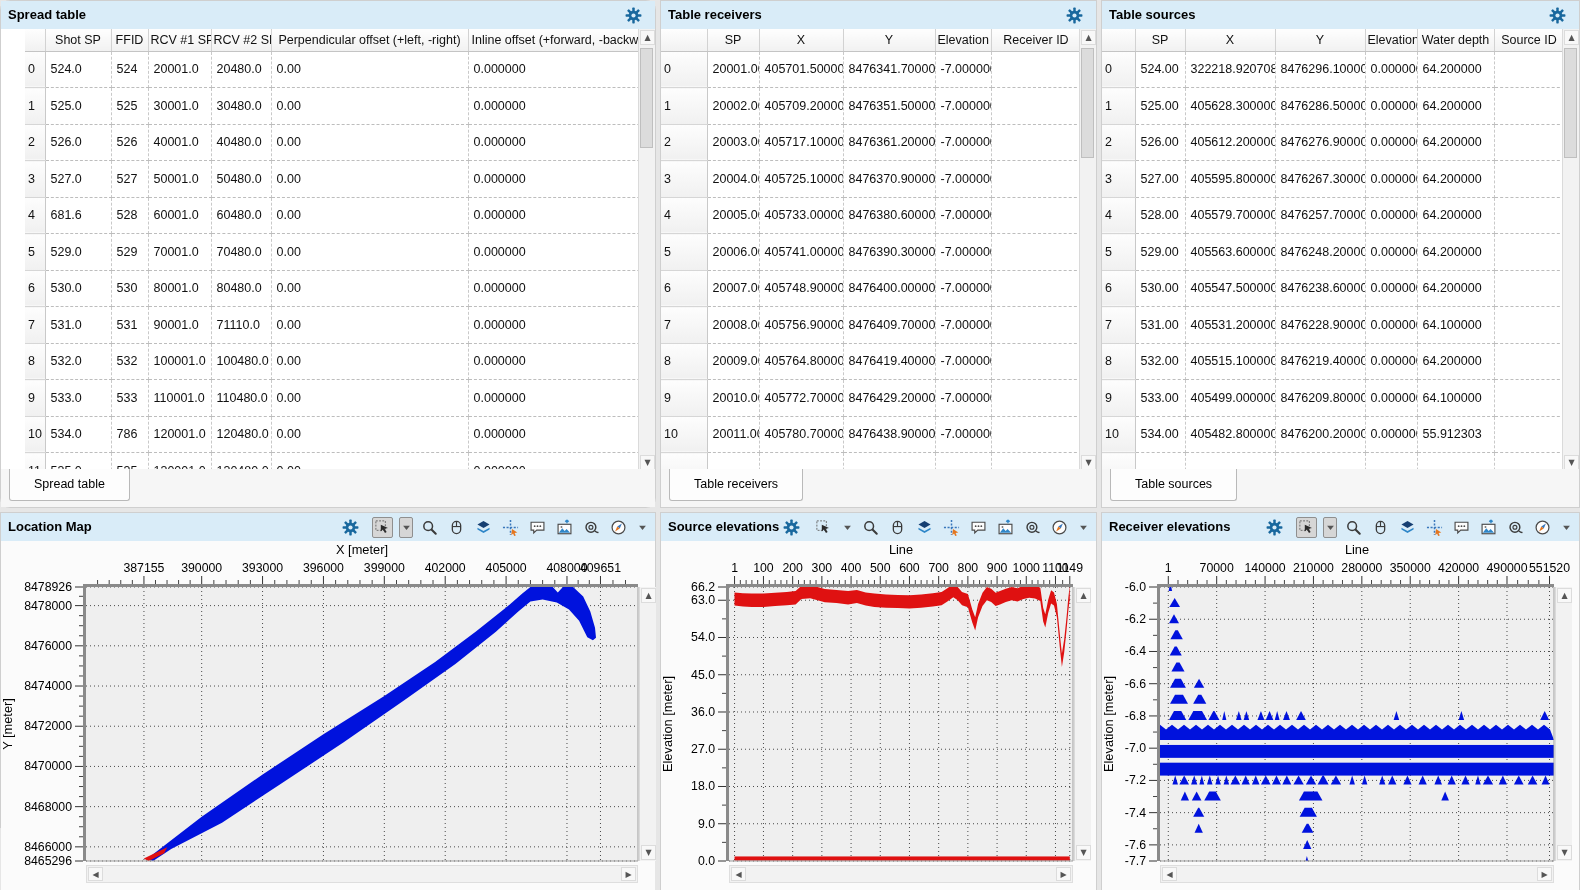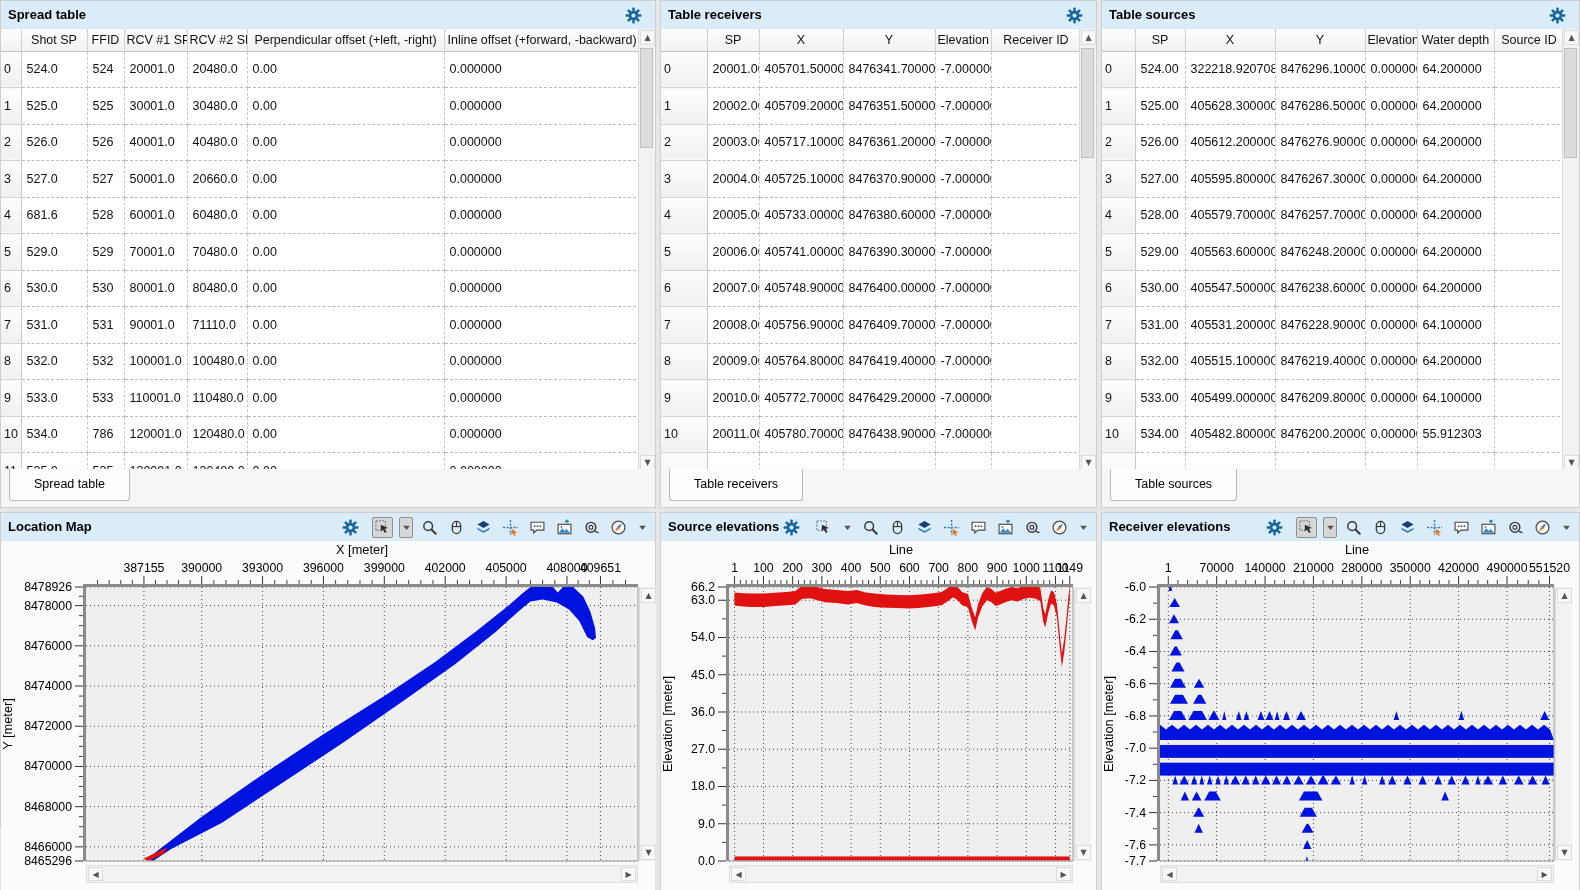--- a/index.html
+++ b/index.html
@@ -31,21 +31,21 @@
   .sthumb{position:absolute;left:1px;width:13px;background:#dcdcdc;border:1px solid #bfbfbf;box-sizing:border-box;}
   .tabbar{position:absolute;left:0;right:0;bottom:0;height:38px;background:#f6f6f6;}
   .tab{position:absolute;left:8px;top:0;padding:8px 24px 9px 24px;background:#fdfdfd;border:1px solid #b9b9b9;border-top:none;
        border-radius:0 0 3px 3px;font-size:12.5px;color:#000;}
   .plotwrap{position:absolute;top:28px;left:0;right:0;height:350px;background:#fbfbfb;}
   svg text{font-family:"Liberation Sans","DejaVu Sans",sans-serif;}
 </style>
 </head>
 <body>
 
-<div class="panel" id="p-spread" style="left:0;top:0;width:656px;height:508px;">
+<div class="panel" id="p-spread" style="left:0;top:0;width:656px;height:508px;border-radius:10px;">
   <div class="phead">
     <span class="ptitle">Spread table</span>
     <div class="toolbar">
         <span class="tbtn" style="margin-right: 5px;">
           <svg viewBox="0 0 18 18">
             <g fill="#19689e">
               <rect x="7.7" y="0.6" width="2.6" height="4.4" rx="0.7" transform="rotate(0 9 9)"></rect>
               <rect x="7.7" y="0.6" width="2.6" height="4.4" rx="0.7" transform="rotate(45 9 9)"></rect>
               <rect x="7.7" y="0.6" width="2.6" height="4.4" rx="0.7" transform="rotate(90 9 9)"></rect>
               <rect x="7.7" y="0.6" width="2.6" height="4.4" rx="0.7" transform="rotate(135 9 9)"></rect>
@@ -54,21 +54,21 @@
               <rect x="7.7" y="0.6" width="2.6" height="4.4" rx="0.7" transform="rotate(270 9 9)"></rect>
               <rect x="7.7" y="0.6" width="2.6" height="4.4" rx="0.7" transform="rotate(315 9 9)"></rect>
               <circle cx="9" cy="9" r="5.1"></circle>
             </g>
             <circle cx="9" cy="9" r="2.2" fill="#d9ecf8"></circle>
           </svg>
         </span>
       </div>
   </div>
   <div class="tablewrap">
-      <table class="grid" style="width: 639px;">
+      <table class="grid" style="width: 639px; margin-left: 24px;">
         <colgroup>
           <col style="width: 20px;">
           <col style="width: 66px;">
           <col style="width: 37px;">
           <col style="width: 63px;">
           <col style="width: 60px;">
           <col style="width: 197px;">
           <col style="width: 196px;">
         </colgroup>
         <thead>
@@ -108,21 +108,21 @@
             <td class="c">40001.0</td>
             <td class="c">40480.0</td>
             <td class="c">0.00</td>
             <td class="c">0.000000</td>
           </tr>
           <tr>
             <td class="rh">3</td>
             <td class="c">527.0</td>
             <td class="c">527</td>
             <td class="c">50001.0</td>
-            <td class="c">20660.0</td>
+            <td class="c">50480.0</td>
             <td class="c">0.00</td>
             <td class="c">0.000000</td>
           </tr>
           <tr>
             <td class="rh">4</td>
             <td class="c">681.6</td>
             <td class="c">528</td>
             <td class="c">60001.0</td>
             <td class="c">60480.0</td>
             <td class="c">0.00</td>

